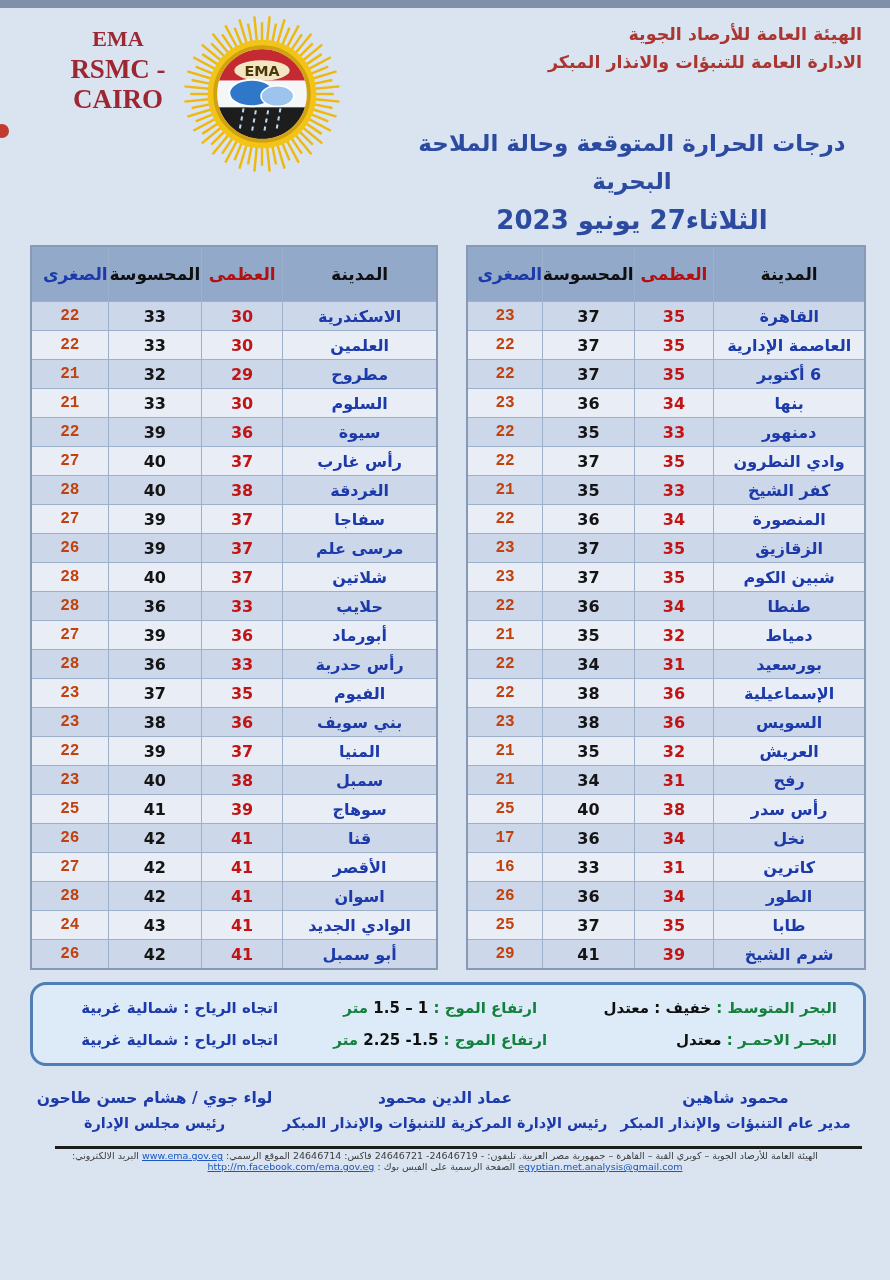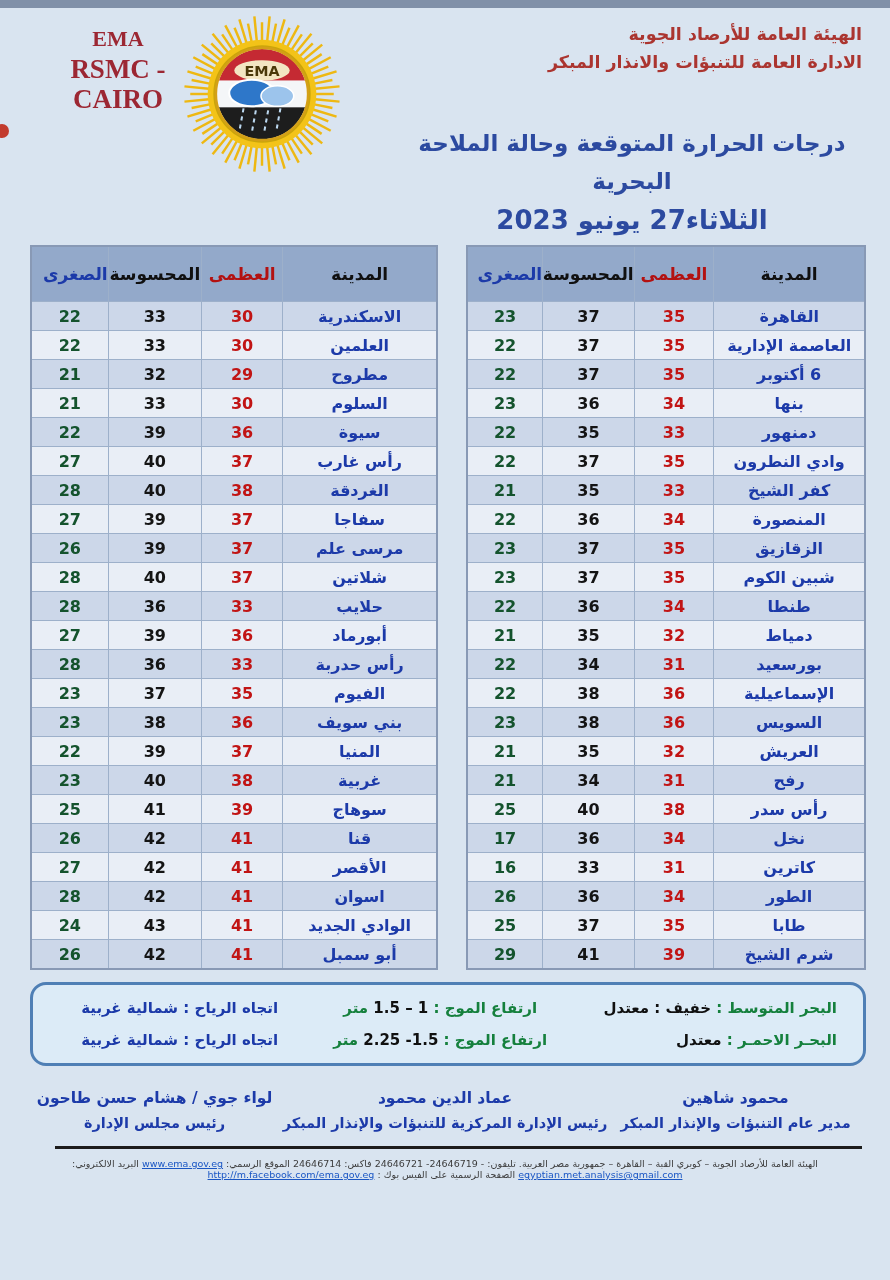--- a/index.html
+++ b/index.html
@@ -35,21 +35,21 @@
   .tbl th,.tbl td{border:1px solid #9db0ca;padding:0;}
   .tbl thead th{background:#93a9ca;height:54px;font-size:17px;text-align:center;font-weight:bold;}
   th.h-city{color:#101010;}
   th.h-max{color:#b31111;}
   th.h-feels{color:#101010;}
   th.h-min{color:#1c3aa9;padding-left:39px;}
   .tbl tbody td{height:28px;text-align:center;font-weight:bold;font-size:16px;}
   td.col-city{color:#1c3aa9;font-size:16.5px;}
   td.col-max{color:#c11414;}
   td.col-feels{color:#141414;}
-  td.col-min{color:#14532d;}
+  td.col-min{color:#c2410c;font-family:Liberation Mono, monospace;}
   tr.odd{background:#ccd7e9;}
   tr.even{background:#e9eef6;}
 
   
   .marine{margin:12px 24px 0 30px;border:3px solid #4f7fb5;border-radius:16px;background:#dcebf7;
     direction:rtl;display:grid;grid-template-columns:33% 36% 31%;row-gap:14px;
     padding:14px 26px;box-sizing:border-box;font-weight:bold;font-size:15px;}
   .m-sea{text-align:right;}
   .m-wave{text-align:center;}
   .m-wind{text-align:center;}
@@ -59,21 +59,21 @@
 
   
   .sigs{margin:20px 30px 0 30px;direction:rtl;display:grid;grid-template-columns:30% 40% 30%;
     text-align:center;color:#1c3aa9;font-weight:bold;font-size:15px;line-height:25px;}
   .sig-name{font-size:15.5px;}
   .sig-title{font-size:14.5px;}
 
   .rule{margin:10px 28px 0 55px;border-top:3px solid #1c1c1c;}
 
   
-  .contact{margin-top:9px;text-align:center;direction:rtl;font-size:9.5px;color:#3c3c3c;}
+  .contact{margin-top:1px;text-align:center;direction:rtl;font-size:9.5px;color:#3c3c3c;}
   .contact a{color:#1a56c4;text-decoration:underline;cursor:pointer;}
 </style>
 </head>
 <body>
 
 <div class="top-strip"></div>
 <div class="artifact-dot"></div>
 
 <div class="header">
   <div class="ema-block">
@@ -289,21 +289,21 @@
           <td class="col-feels">38</td>
           <td class="col-min">23</td>
         </tr>
         <tr class="even">
           <td class="col-city">المنيا</td>
           <td class="col-max">37</td>
           <td class="col-feels">39</td>
           <td class="col-min">22</td>
         </tr>
         <tr class="odd">
-          <td class="col-city">غربية</td>
+          <td class="col-city">سمبل</td>
           <td class="col-max">38</td>
           <td class="col-feels">40</td>
           <td class="col-min">23</td>
         </tr>
         <tr class="even">
           <td class="col-city">سوهاج</td>
           <td class="col-max">39</td>
           <td class="col-feels">41</td>
           <td class="col-min">25</td>
         </tr>

